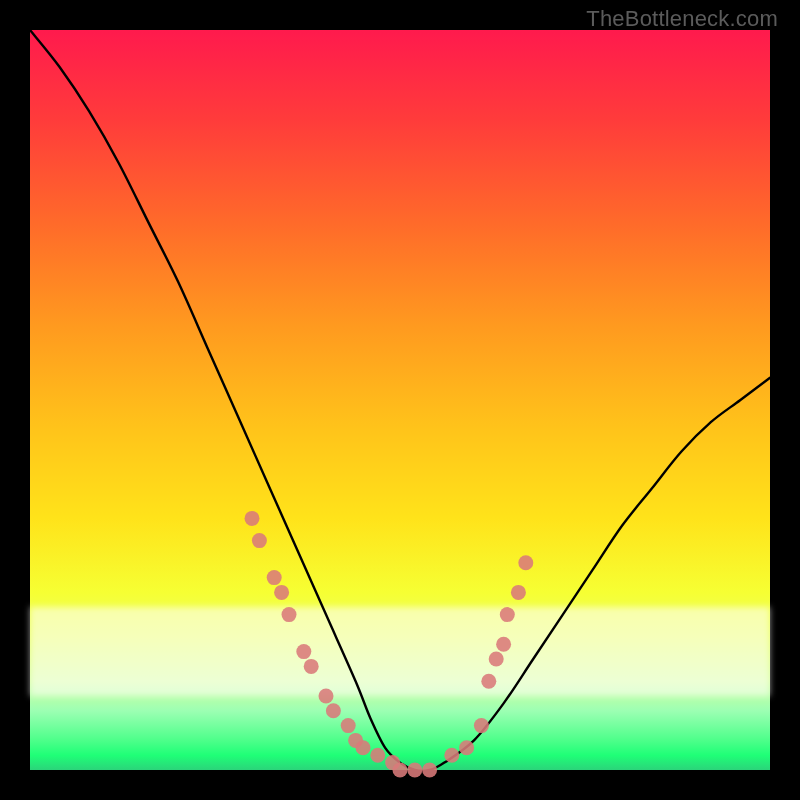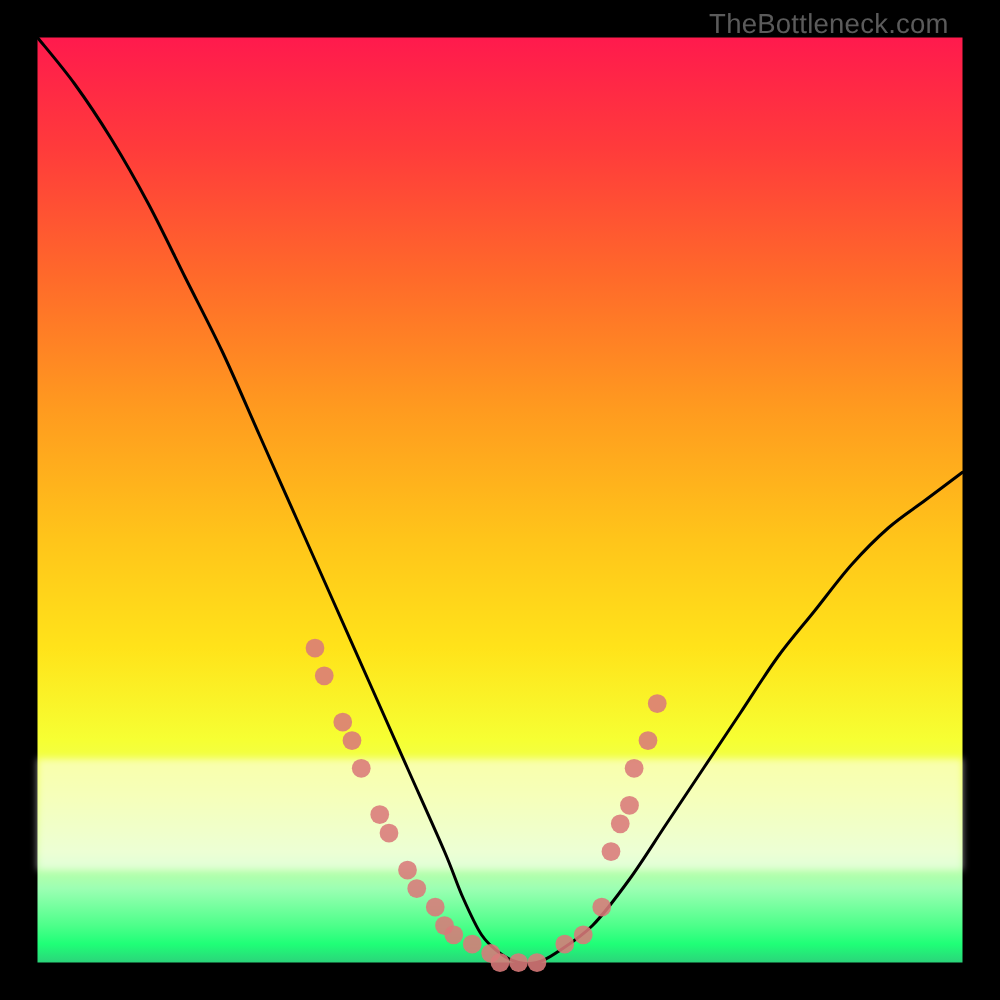--- a/index.html
+++ b/index.html
@@ -47,21 +47,21 @@
   }
   .fade-band.white {
     bottom: 10%;
     height: 12%;
     background: rgba(255,255,255,0.55);
     filter: blur(3px);
   }
   .attribution {
     position: absolute;
     top: 6px;
-    right: 41px;
+    right: 22px;
     color: #5b5b5b;
     font-size: 22px;
     letter-spacing: 0.2px;
     font-weight: 500;
   }
   svg.curve {
     position: absolute;
     left: 0;
     top: 0;
     width: 100%;

